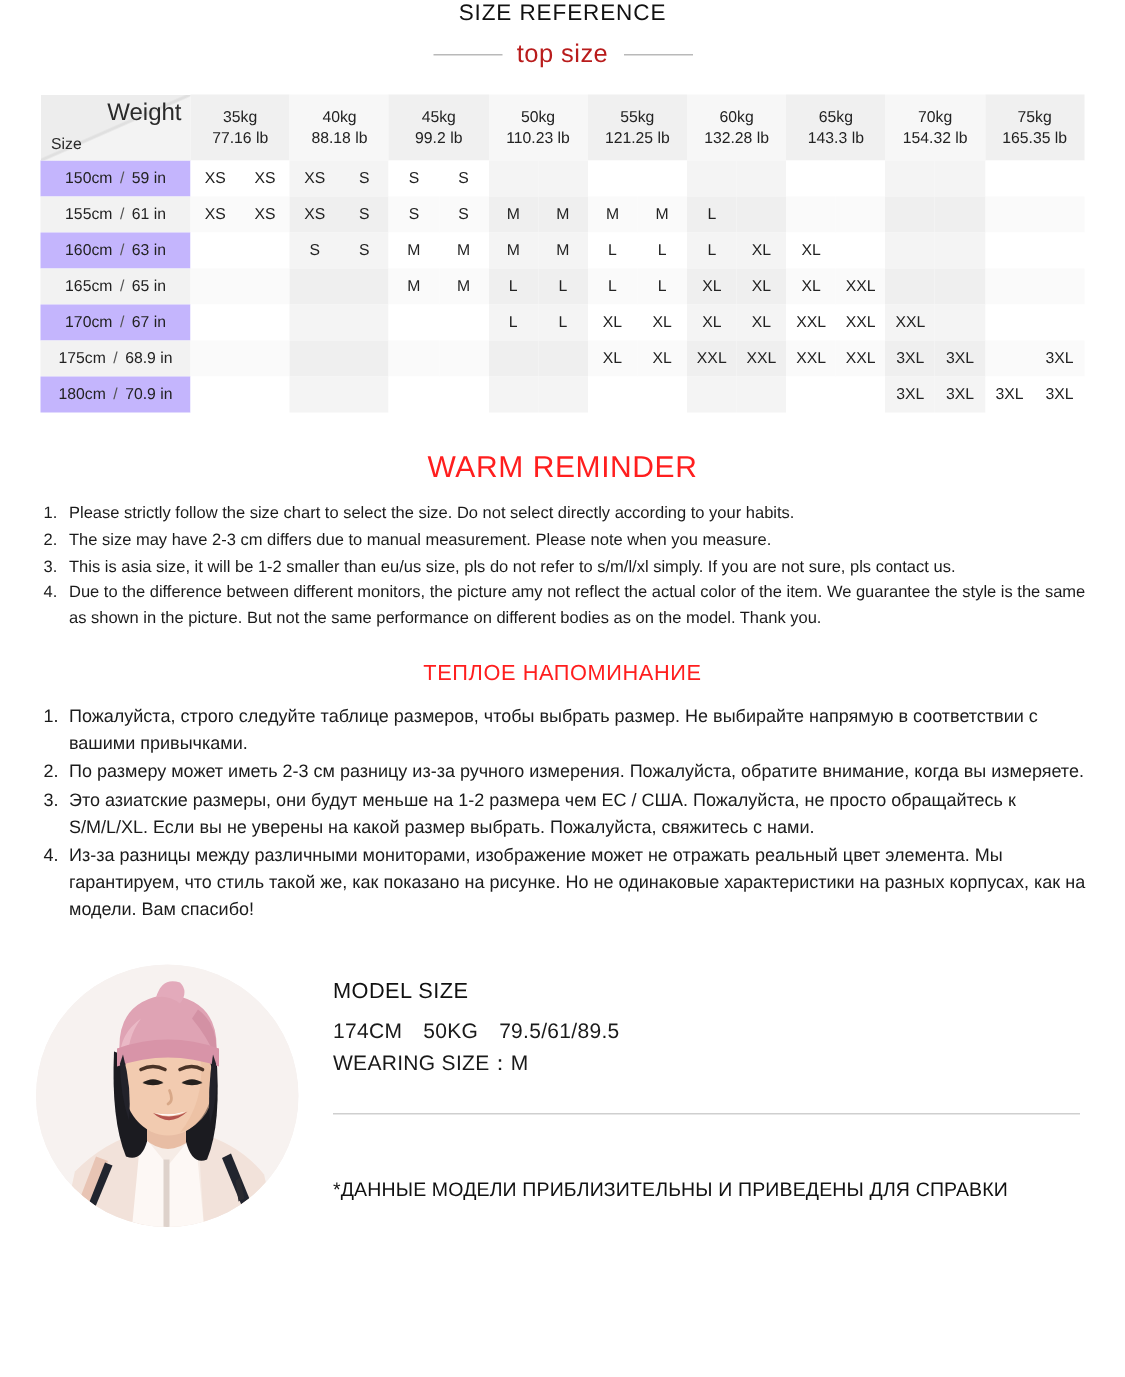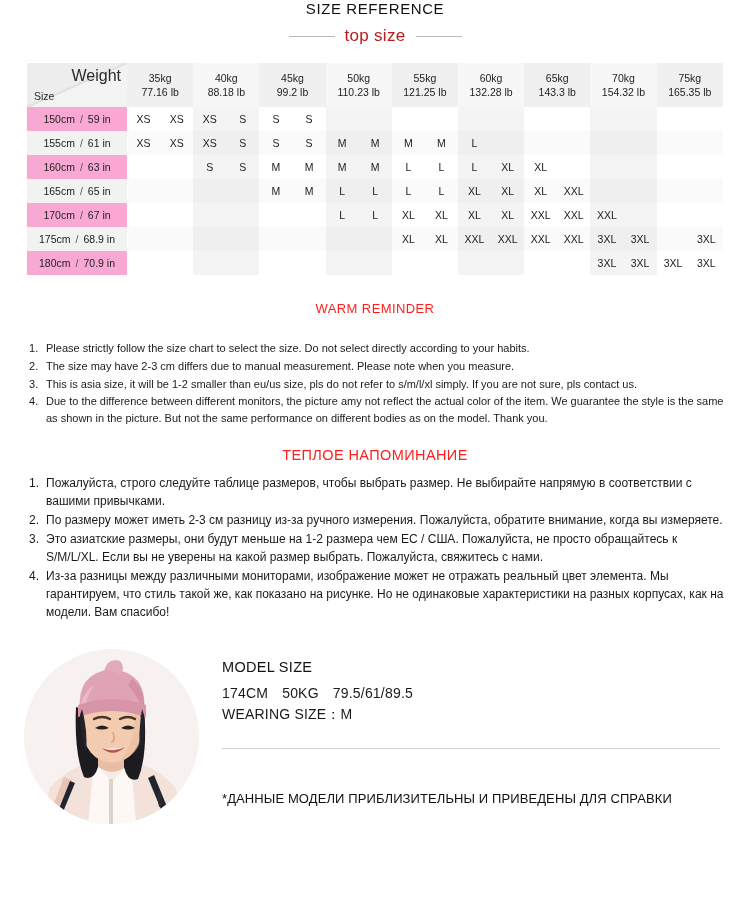--- a/index.html
+++ b/index.html
@@ -112,30 +112,30 @@
     font-size: 10.5px;
     color: #1d1d1d;
   }
 
   
   .sc-a { background: #ffffff; }
   .sc-b { background: #f4f4f4; }
   tr.row-odd .sc-a { background: #fafafa; }
   tr.row-odd .sc-b { background: #efefef; }
   tr.row-odd .rowhead { background: #f2f2f2; }
-  tr.row-even .rowhead { background: #f9a8d4; }
+  tr.row-even .rowhead { background: #c4b5fd; }
 
   
   .reminder-block { margin: 0 22px; }
   .reminder-title {
     text-align: center;
     color: #ff1e1e;
-    font-size: 13px;
+    font-size: 20px;
     letter-spacing: 0.4px;
-    margin: 26px 0 24px 0;
+    margin: 26px 0 10px 0;
     font-weight: 400;
   }
   .reminder-title.ru {
     font-size: 14.5px;
     margin: 20px 0 11px 0;
   }
   ol.notes {
     margin: 0;
     padding: 0;
     list-style: none;

